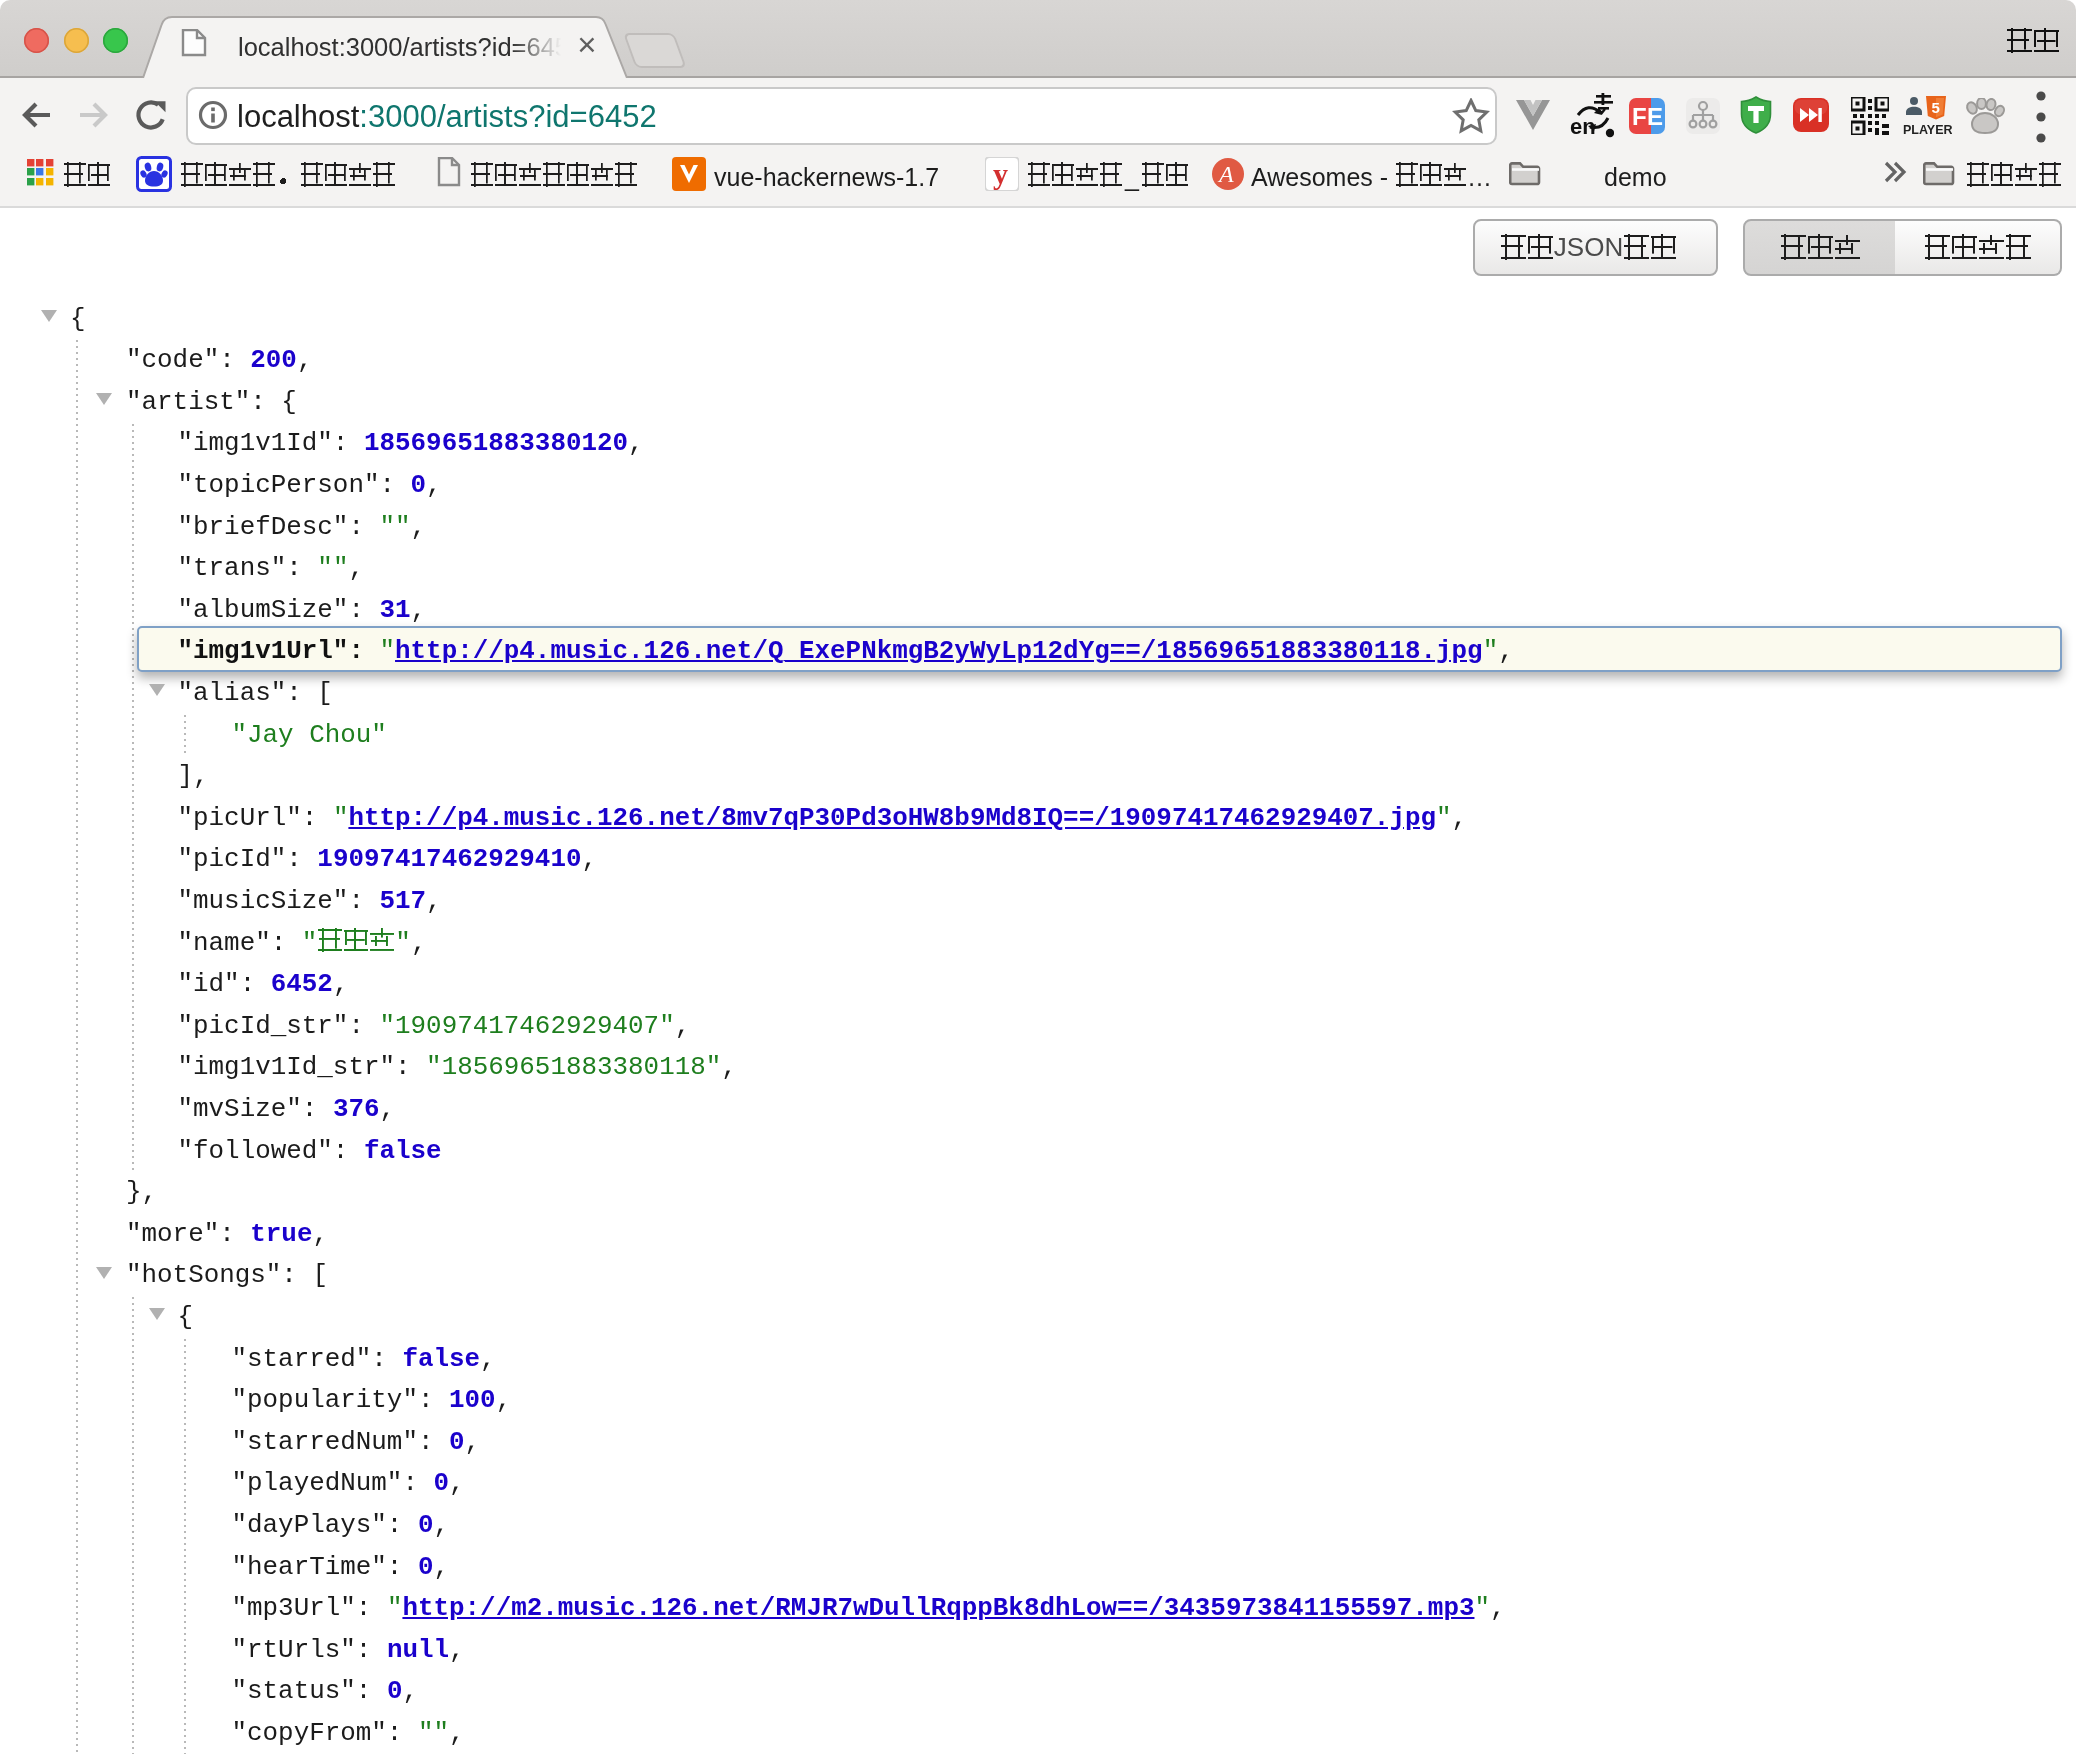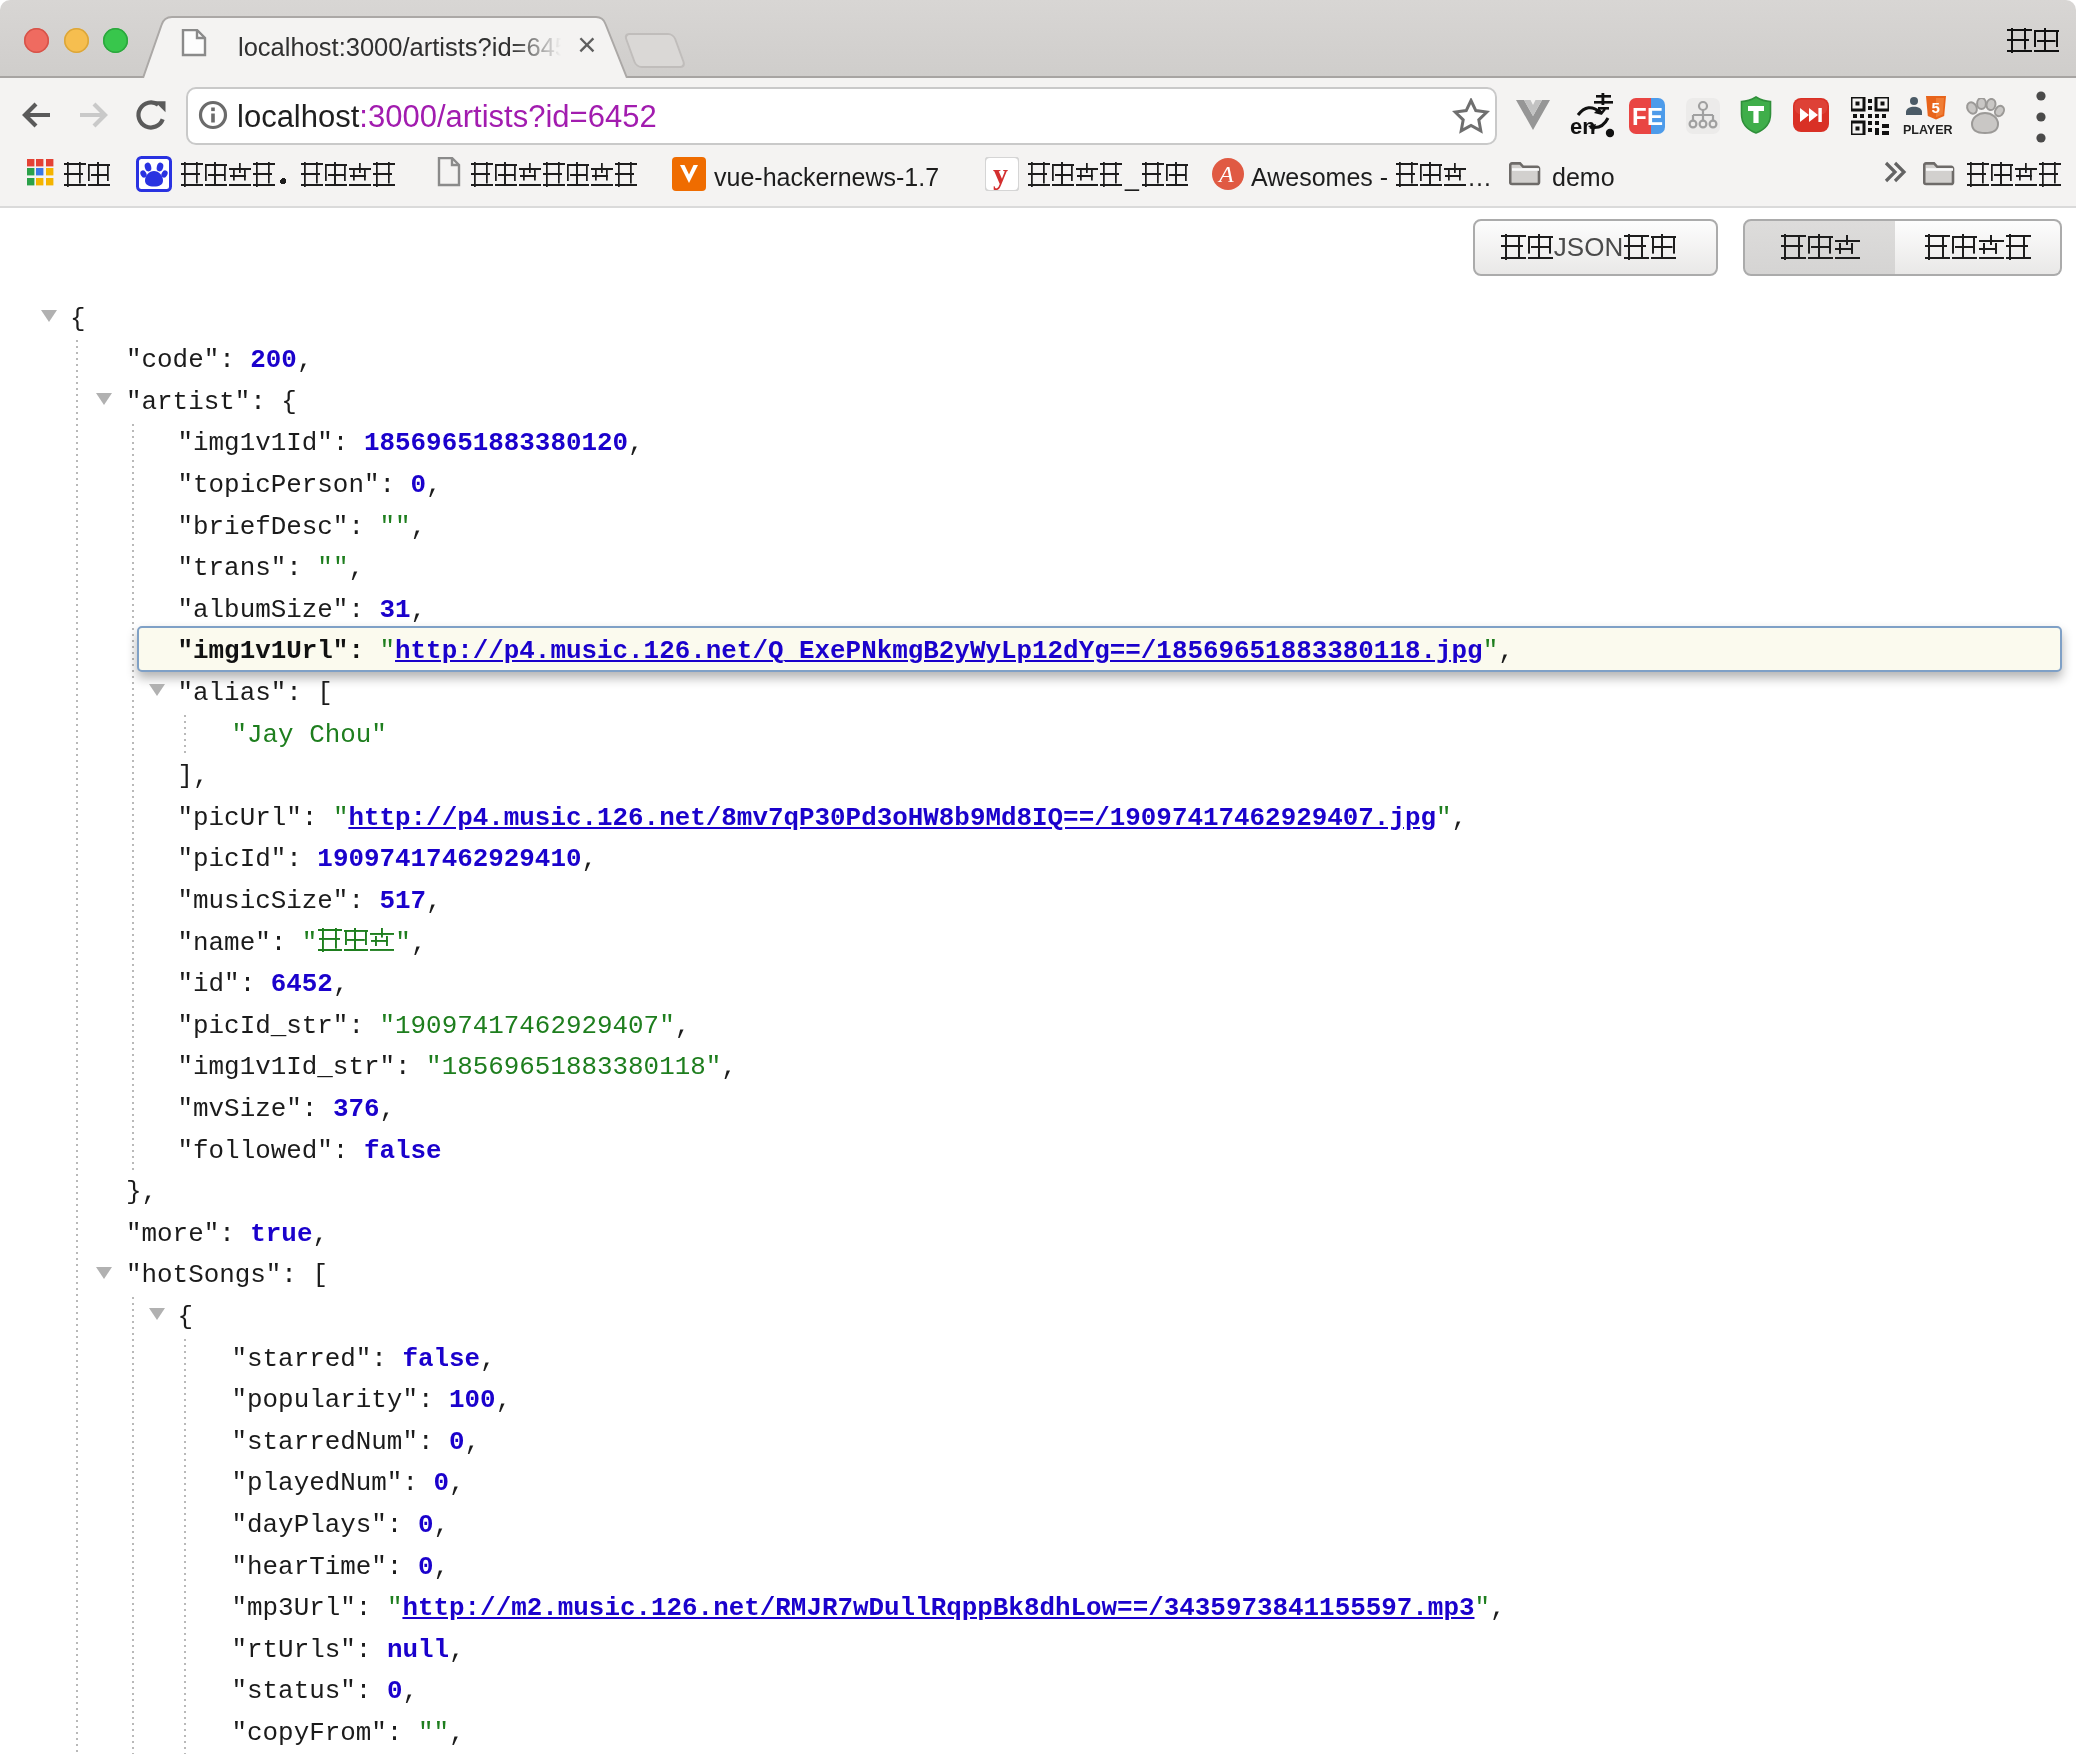--- a/index.html
+++ b/index.html
@@ -14,21 +14,21 @@
 #tabtitle{position:absolute;left:238px;top:30px;width:330px;height:34px;font-size:25.5px;line-height:34px;color:#303030;overflow:hidden;white-space:nowrap}
 #tabfade{position:absolute;left:512px;top:30px;width:58px;height:34px;background:linear-gradient(to right,rgba(244,243,242,0),#f4f3f2 85%)}
 #tabx{position:absolute;left:570px;top:27px;width:34px;height:36px;font-size:33px;line-height:36px;text-align:center;color:#5f5f5f}
 #newtab{position:absolute;left:623px;top:33px;width:51px;height:35px;background:#dad8d6;border:2px solid #c0bdbb;border-radius:6px;transform:skewX(20deg);transform-origin:0 0}
 #user{position:absolute;left:2006px;top:28px}
 
 #toolbar{position:absolute;left:0;top:78px;width:2076px;height:72px;background:#f4f3f2}
 #bookbar{position:absolute;left:0;top:150px;width:2076px;height:58px;background:#f4f3f2;border-bottom:2px solid #dadada}
 #omni{position:absolute;left:186px;top:87px;width:1311px;height:58px;background:#fff;border:2px solid #c9c9c9;border-radius:10px}
 #url{position:absolute;left:237px;top:100.5px;font-size:31px;line-height:32px;color:#1f1f1f;letter-spacing:0}
-#url .gray{color:#a21caf}
+#url .gray{color:#0f766e}
 .icon{position:absolute}
 
 .z{--c:#1d1d1d;display:inline-block;width:24px;height:24px;margin:0 1px;vertical-align:-2px;position:relative}
 .z1{background:
  linear-gradient(var(--c),var(--c)) 0 6%/100% 9% no-repeat,
  linear-gradient(var(--c),var(--c)) 6% 48%/88% 8% no-repeat,
  linear-gradient(var(--c),var(--c)) 0 96%/100% 9% no-repeat,
  linear-gradient(var(--c),var(--c)) 16% 0/8% 100% no-repeat,
  linear-gradient(var(--c),var(--c)) 74% 14%/8% 86% no-repeat}
 .z2{background:
@@ -251,21 +251,21 @@
 <svg class="icon" style="left:1923px;top:158px" width="33" height="29" viewBox="0 0 33 29">
       <path d="M3,5.4 h8 l3.2,3.4 h14 a1.8,1.8 0 0 1 1.8,1.8 v13.6 a1.8,1.8 0 0 1 -1.8,1.8 h-25.2 a1.8,1.8 0 0 1 -1.8,-1.8 v-17 a1.8,1.8 0 0 1 1.8,-1.8 z" fill="#d2d0ce" stroke="#6e6b69" stroke-width="2.6"></path>
       <rect x="3" y="10.2" width="27" height="2.6" fill="#fafafa"></rect>
     </svg>
   <div class="bk" style="left:63px"><i class="z z1"></i><i class="z z2"></i></div>
 <div class="bk" style="left:180px"><i class="z z1"></i><i class="z z2"></i><i class="z z3"></i><i class="z z1"></i><i class="z zc"></i><i class="z z1"></i><i class="z z2"></i><i class="z z3"></i><i class="z z1"></i></div>
 <div class="bk" style="left:470px"><i class="z z1"></i><i class="z z2"></i><i class="z z3"></i><i class="z z1"></i><i class="z z2"></i><i class="z z3"></i><i class="z z1"></i></div>
 <div class="bk" style="left:714px">vue-hackernews-1.7</div>
 <div class="bk" style="left:1027px"><i class="z z1"></i><i class="z z2"></i><i class="z z3"></i><i class="z z1"></i><span style="margin:0 2px">_</span><i class="z z1"></i><i class="z z2"></i></div>
 <div class="bk" style="left:1251px">Awesomes - <i class="z z1"></i><i class="z z2"></i><i class="z z3"></i>…</div>
-<div class="bk" style="left:1552px">demo</div>
+<div class="bk" style="left:1604px">demo</div>
 <div class="bk" style="left:1966px"><i class="z z1"></i><i class="z z2"></i><i class="z z3"></i><i class="z z1"></i></div>
   <div id="btn-dl" class="btn"><i class="z z1"></i><i class="z z2"></i>JSON<i class="z z1"></i><i class="z z2"></i></div>
   <div id="btn-fmt" class="btn"><i class="z z1"></i><i class="z z2"></i><i class="z z3"></i></div>
   <div id="btn-fold" class="btn"><i class="z z1"></i><i class="z z2"></i><i class="z z3"></i><i class="z z1"></i></div>
   <div class="gd" style="left:75.5px;top:340.3px;height:1413.7px"></div>
     <div class="gd" style="left:131.5px;top:423.5px;height:748.8px"></div>
     <div class="gd" style="left:184.0px;top:714.7px;height:41.6px"></div>
     <div class="gd" style="left:131.5px;top:1297.1px;height:456.9px"></div>
     <div class="gd" style="left:184.0px;top:1338.7px;height:415.3px"></div>
   <div id="hl" style="top:626.3px"></div>

